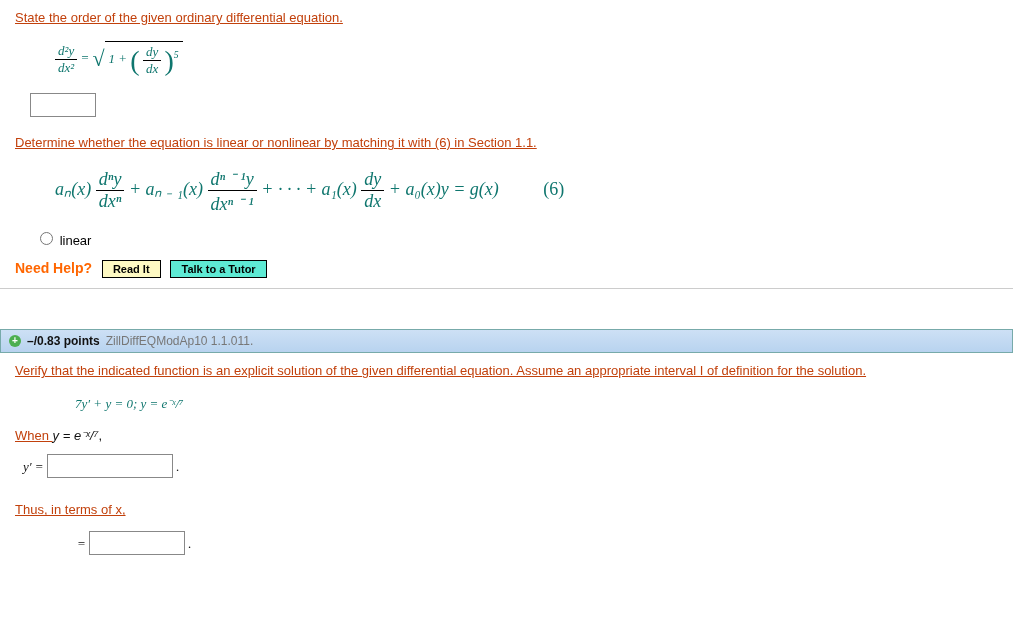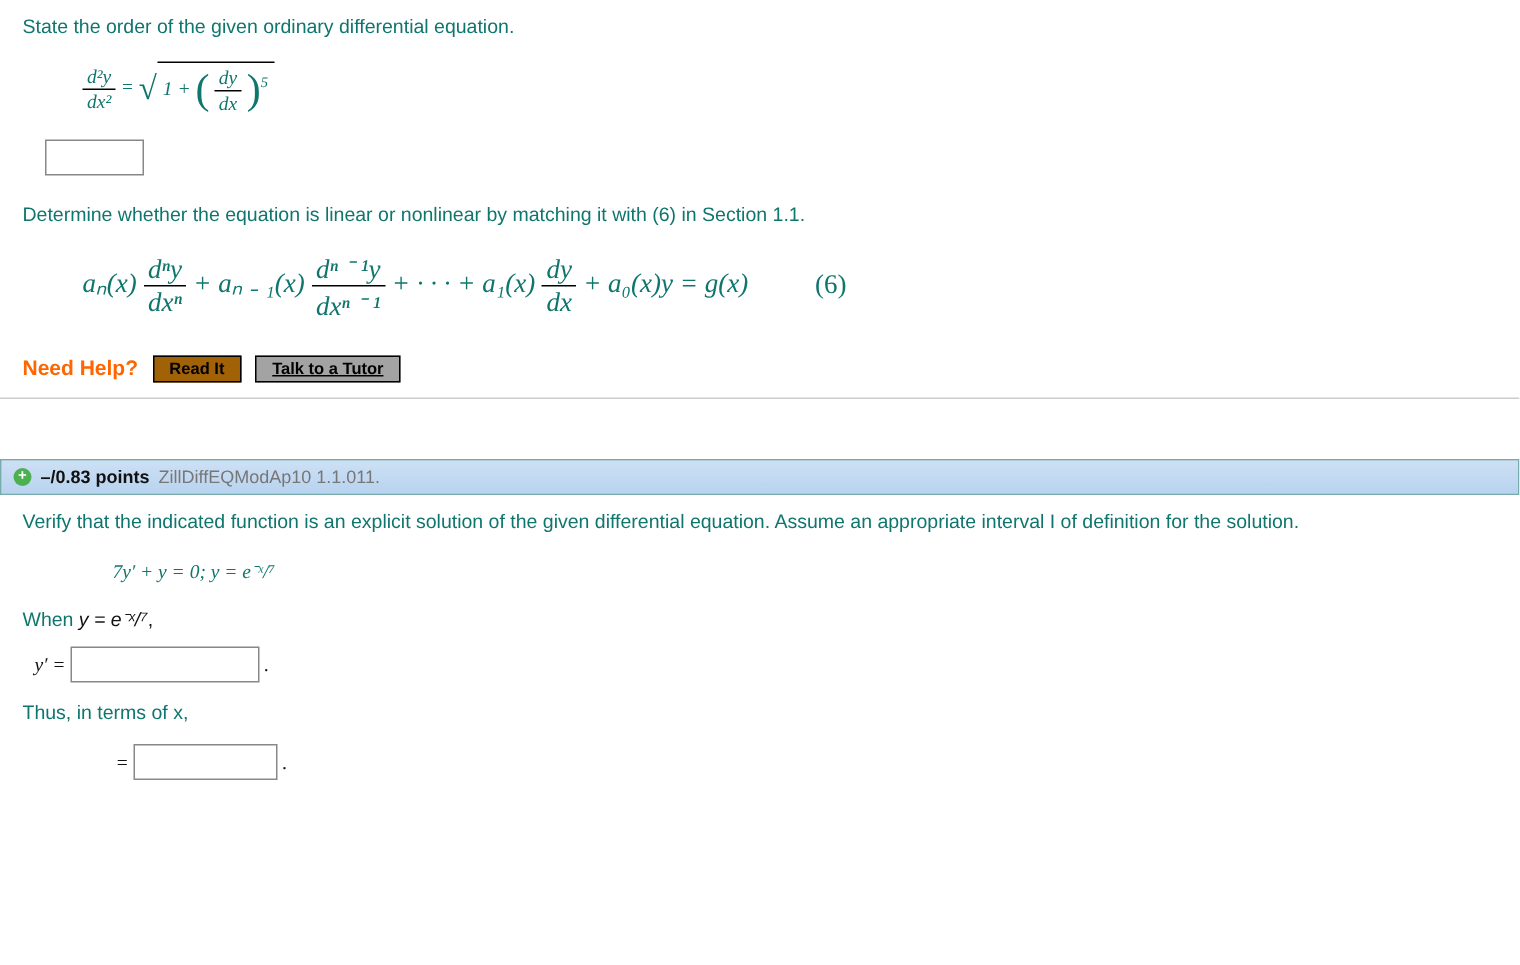--- a/index.html
+++ b/index.html
@@ -8,22 +8,23 @@
     color: #111;
     margin: 0;
     padding: 0;
     background: #fff;
   }
   .question {
     padding: 10px 15px;
     border-bottom: 1px solid #ccc;
   }
   .qtext {
-    color: #0f766e;
+    color: #c2410c;
     margin-bottom: 10px;
+    text-decoration: underline;
   }
   .math {
     font-family: "Times New Roman", serif;
     font-style: italic;
     padding: 6px 0 10px 40px;
     color: #0f766e;
   }
   .frac {
     display: inline-block;
     text-align: center;
@@ -76,27 +77,26 @@
     display: inline-block;
     border: 1px solid #000;
     font-size: 11px;
     font-weight: bold;
     padding: 2px 10px;
     margin-left: 6px;
     vertical-align: middle;
     cursor: pointer;
   }
   .help-read {
-    background: #a16207;
+    background: #fef9c3;
     color: #000;
   }
   .help-tutor {
-    background: #a3a3a3;
+    background: #5eead4;
     color: #000;
-    text-decoration: underline;
   }
   .header-bar {
     background: linear-gradient(#cde0f5,#b8d3ef);
     border: 1px solid #7aa;
     padding: 4px 8px;
     font-size: 12px;
     display: flex;
     align-items: center;
     gap: 6px;
   }
@@ -158,20 +158,24 @@
     </span>
     <span> + · · · + a₁(x)</span>
     <span class="frac">
       <span class="num">dy</span>
       <span class="den">dx</span>
     </span>
     <span> + a₀(x)y = g(x)</span>
     <span style="font-style:normal; margin-left:40px;">(6)</span>
   </div>
 
+  <div class="radio-row">
+    <input type="radio" name="lin" style="">
+    <span>linear</span>
+  </div>
 
   <div class="need-help">
     <span>Need Help?</span>
     <span class="help-btn help-read">Read It</span>
     <span class="help-btn help-tutor">Talk to a Tutor</span>
   </div>
 </div>
 
 <div style="height:40px;"></div>
 
@@ -190,21 +194,21 @@
     <span class="qtext" style="display:inline">When  </span>
     <span style="font-family:Liberation Sans, sans-serif; font-style:italic;">y = e⁻ˣ/⁷</span><span>,</span>
   </div>
 
   <div style="margin:10px 0 0 8px; font-family:'Times New Roman',serif; font-style:italic;">
     <span>y′ = </span>
     <input class="answer" style="width: 120px;">
     <span>.</span>
   </div>
 
-  <div class="qtext" style="margin-top:12px;">Thus, in terms of x,</div>
+  <div class="qtext" style="margin-top:24px;">Thus, in terms of x,</div>
 
 
   <div style="margin:14px 0 0 62px; font-family:'Times New Roman',serif; font-style:italic;">
     <span>= </span>
     <input class="answer" style="width: 90px;">
     <span>.</span>
   </div>
 </div>
 
 </body></html>

